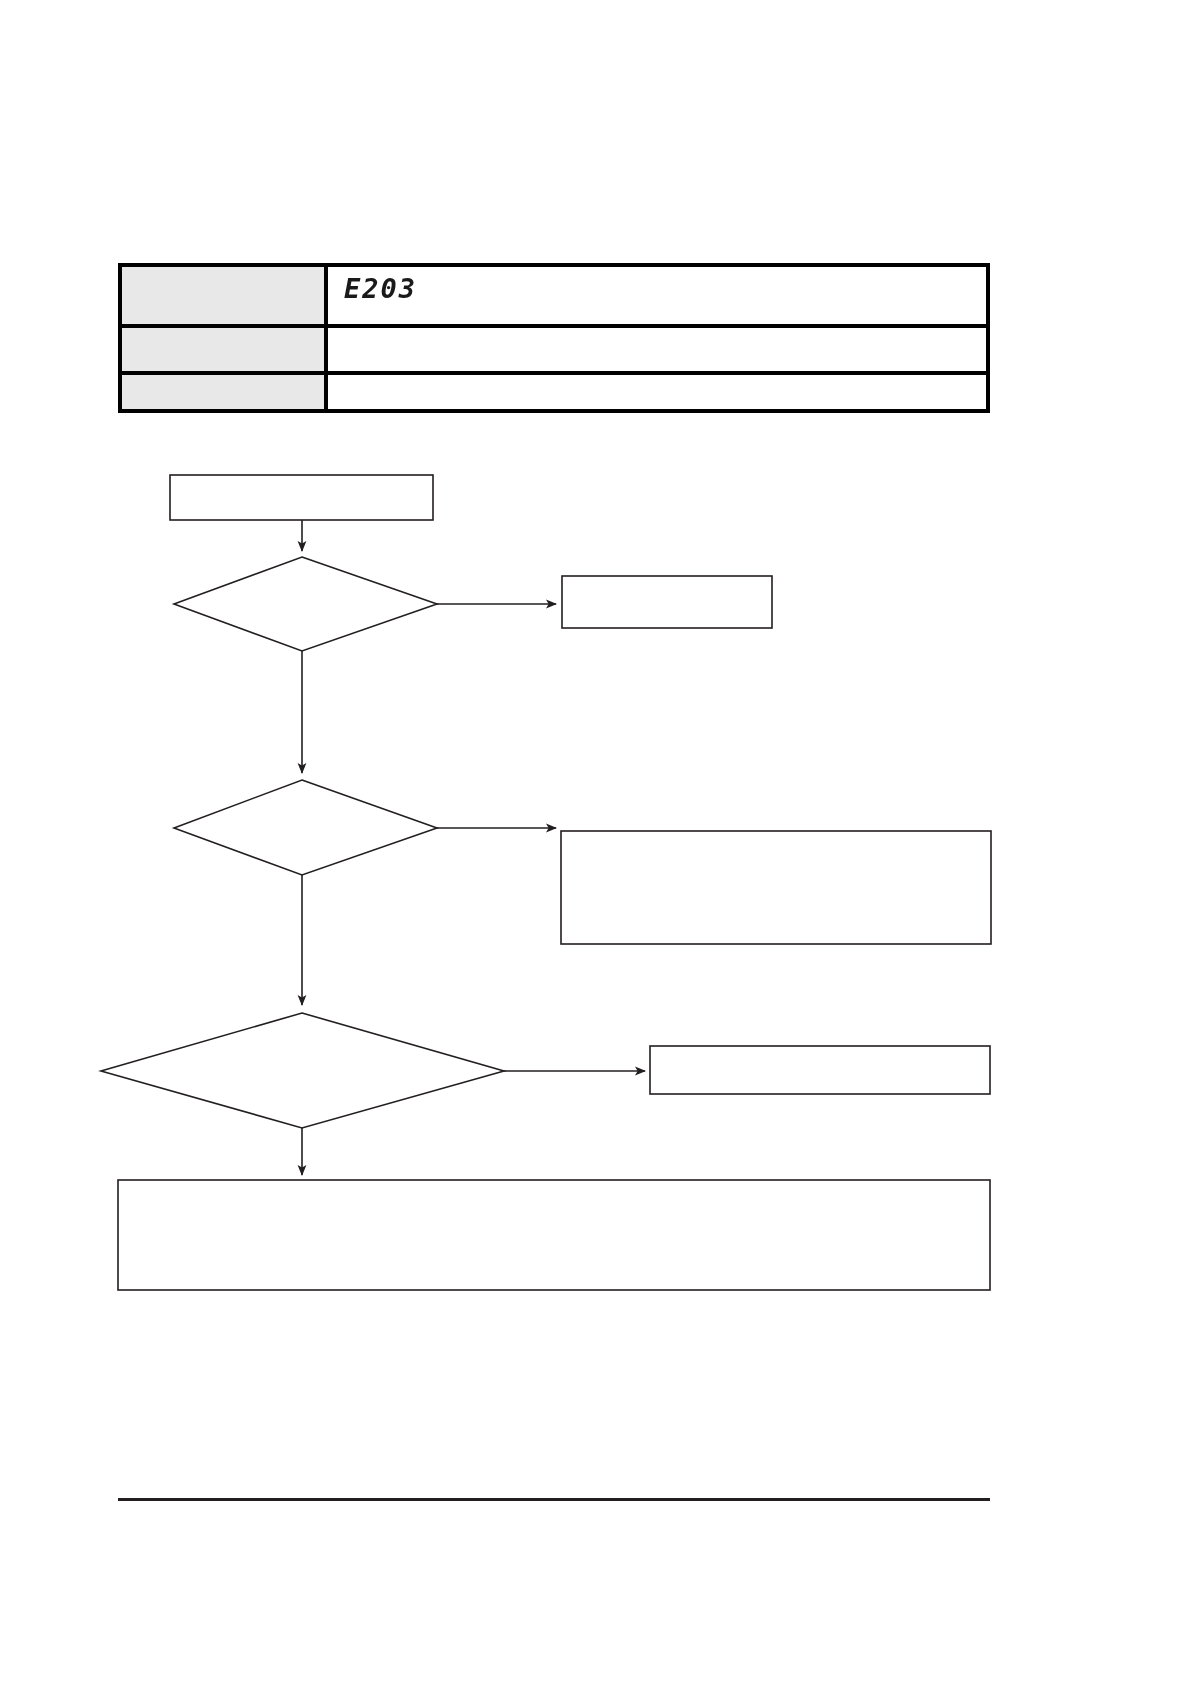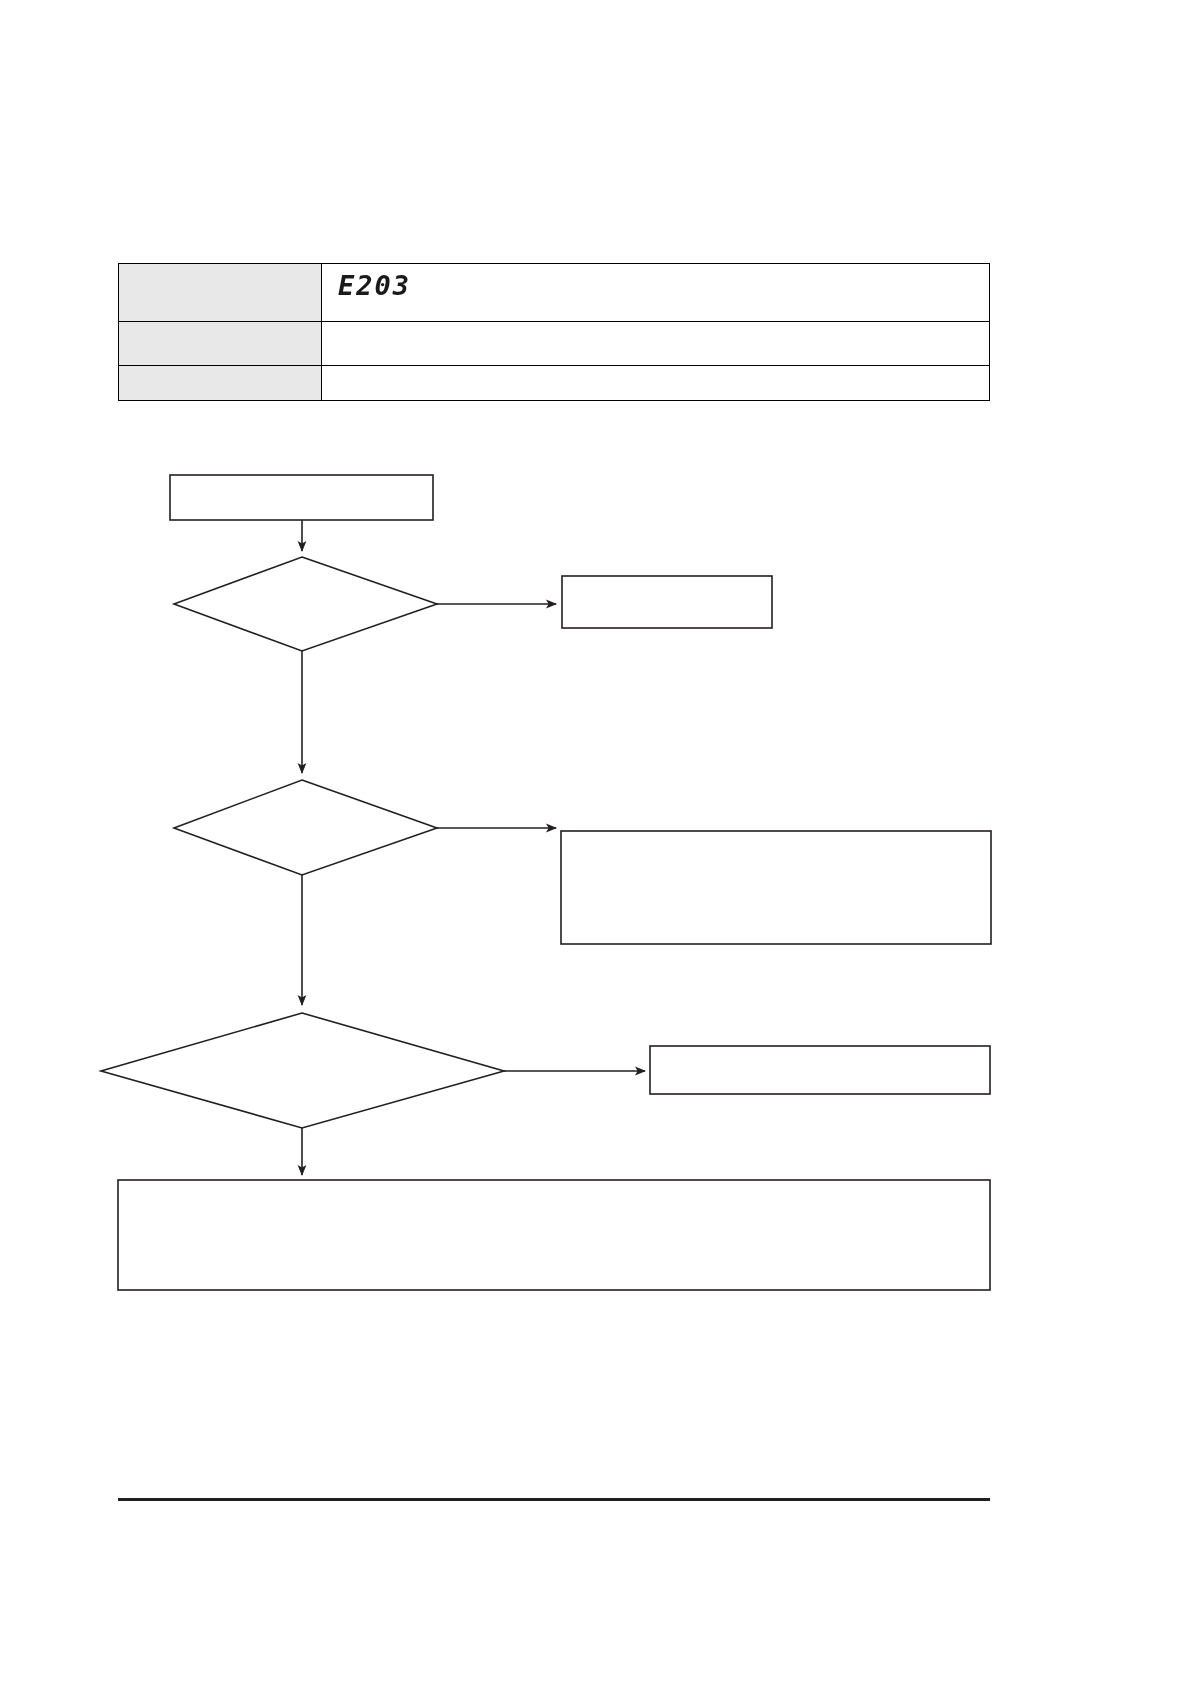--- a/index.html
+++ b/index.html
@@ -26,21 +26,21 @@
   
   .err-table {
     position: absolute;
     left: 118px;
     top: 263px;
     width: 872px;
     border-collapse: collapse;
     table-layout: fixed;
   }
   .err-table td {
-    border: 1px solid #000000;
+    border: 4px solid #000000;
     padding: 0;
     vertical-align: top;
   }
   .err-table td.label {
     background: #e8e8e8;
     width: 202px;
   }
   .err-table td.value {
     background: #ffffff;
   }

